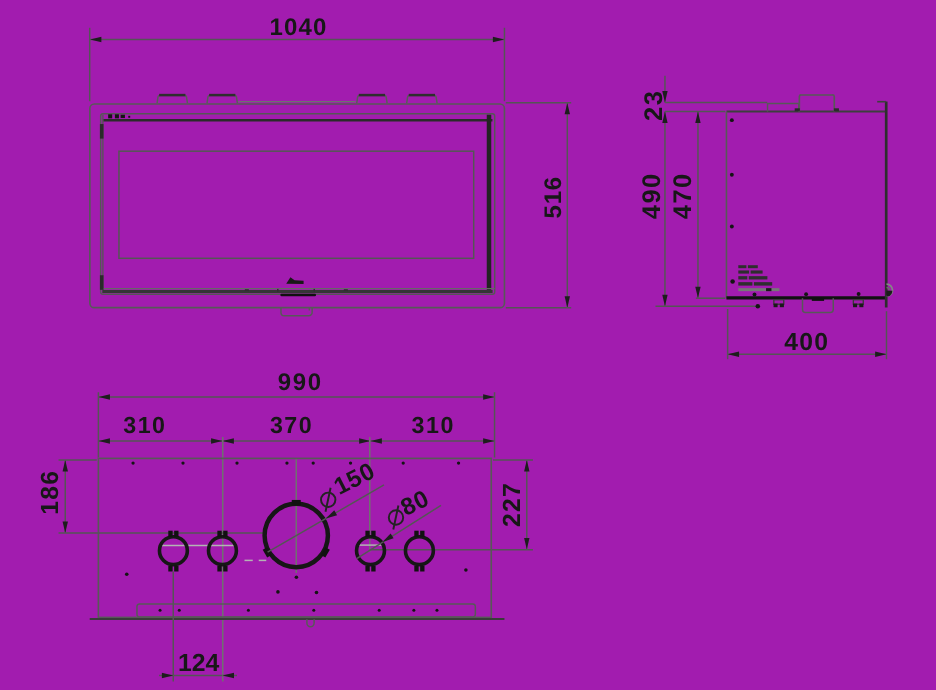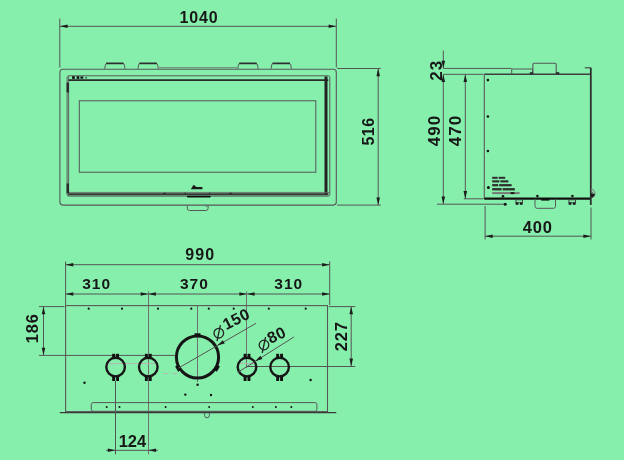--- a/index.html
+++ b/index.html
@@ -1,16 +1,16 @@
 <!DOCTYPE html>
 <html><head>
 <meta charset="utf-8">
 <style>
   html,body{margin:0;padding:0;background:#ffffff;}
-  .wrap{position:relative;width:624px;height:460px;background:#86efac;overflow:hidden;}
+  .wrap{position:relative;width:624px;height:460px;background:#a21caf;overflow:hidden;}
   svg{position:absolute;left:0;top:0;filter:grayscale(1);}
   text{font-family:"Liberation Sans",sans-serif;font-weight:bold;fill:#17171c;}
 </style>
 </head>
 <body>
 <div class="wrap">
 <svg width="624" height="460" viewBox="0 0 624 460">
 <defs>
   <marker id="ae" markerWidth="9" markerHeight="4.6" refX="8.2" refY="2.3" orient="auto" markerUnits="userSpaceOnUse">
     <path d="M0.6,0.5 L8.2,2.3 L0.6,4.1 Z" fill="#1d1d21"></path>

